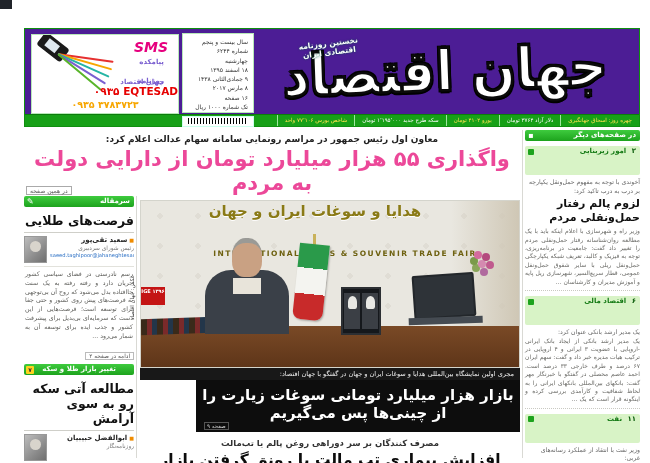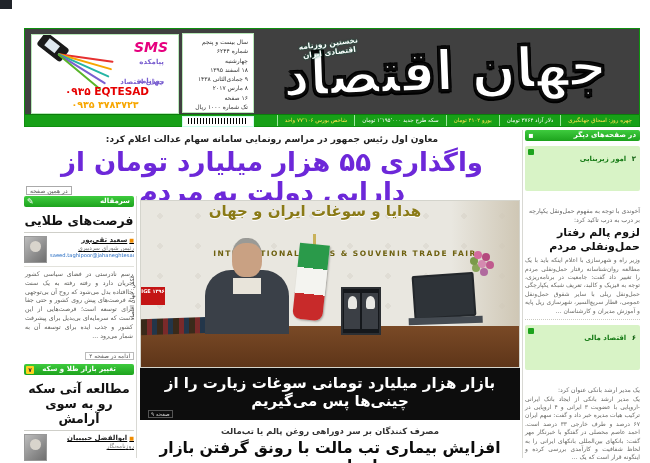--- a/index.html
+++ b/index.html
@@ -1,26 +1,26 @@
 <!DOCTYPE html>
 <html lang="fa" dir="rtl"><head>
 <meta charset="utf-8">
 <style>
   html,body{margin:0;padding:0;background:#f4f3ef;}
   .page{position:relative;width:650px;height:463px;background:#ffffff;overflow:hidden;
         font-family:"DejaVu Sans",sans-serif;direction:rtl;}
   .artifact{position:absolute;left:0;top:0;width:12px;height:9px;background:#20242a;}
 
   
-  .hdr{position:absolute;left:24px;top:28px;width:616px;height:99px;background:#404040;border:1px solid #0f8f0f;box-sizing:border-box;}
+  .hdr{position:absolute;left:24px;top:28px;width:616px;height:99px;background:#4c1d95;border:1px solid #0f8f0f;box-sizing:border-box;}
   .sms{position:absolute;left:6px;top:5px;width:148px;height:80px;background:#fff;border:1px solid #b8e8b8;box-sizing:border-box;overflow:hidden;}
   .sms-title{position:absolute;right:10px;top:4px;color:#e6007e;font-weight:bold;font-style:italic;font-size:14px;}
   .sms-l{position:absolute;right:14px;color:#7a5fd0;font-size:7px;font-weight:bold;}
   .sms-l.a{top:23px}.sms-l.b{top:42px}.sms-l.c{top:43px}
-  .sms-n1{position:absolute;left:4px;right:0;bottom:16px;text-align:center;color:#e60000;font-weight:bold;font-size:10.5px;direction:ltr;}
+  .sms-n1{position:absolute;left:4px;right:0;bottom:16px;text-align:right;color:#e60000;font-weight:bold;font-size:10.5px;direction:ltr;}
   .sms-n2{position:absolute;left:0;right:0;bottom:3px;text-align:center;color:#f7a600;font-weight:bold;font-size:9.5px;direction:ltr;letter-spacing:1px;}
   .phone{position:absolute;left:6px;top:4px;width:30px;height:16px;background:#1a1a1a;border-radius:3px;transform:rotate(38deg);}
   .phone:after{content:"";position:absolute;left:7px;top:3px;width:13px;height:9px;background:#dfe8ef;}
   .ray{position:absolute;left:26px;top:18px;width:56px;height:2px;border-radius:2px;transform-origin:left center;}
   .r1{background:#e63030;transform:rotate(8deg);}
   .r2{background:#f7a600;transform:rotate(16deg);}
   .r3{background:#25b5a5;transform:rotate(24deg);}
   .r4{background:#7a5fd0;transform:rotate(32deg);}
   .r5{background:#59b52a;transform:rotate(40deg);}
 
@@ -36,46 +36,46 @@
         transform:rotate(-2deg) scaleY(1.08);}
   .tagline{position:absolute;left:274px;top:10px;color:#fff;font-size:7.5px;font-weight:bold;line-height:9px;text-align:center;transform:rotate(-7deg);z-index:2;text-shadow:0 0 2px #064;}
 
   .ticker{position:absolute;left:0;bottom:0;width:100%;height:11px;background:#17a017;border-top:1px solid #0c7c0c;display:flex;flex-direction:row;align-items:center;overflow:hidden;z-index:1;}
   .tick{font-size:5.5px;color:#fff;white-space:nowrap;padding:0 7px;border-left:1px solid #9fe89f;line-height:11px;}
   .tick.y{color:#ffe34d;}
 
   
   .lead{position:absolute;left:24px;top:128px;width:496px;height:66px;}
   .lead-kicker{text-align:center;font-size:9px;font-weight:bold;color:#222;margin-top:6px;}
-  .lead-head{text-align:center;font-size:26px;font-weight:900;color:#6d28d9;margin-top:3px;letter-spacing:-0.5px;}
+  .lead-head{text-align:center;font-size:21px;font-weight:900;color:#ec4899;margin-top:3px;letter-spacing:-0.5px;}
   .lead-tag{position:absolute;left:2px;bottom:-1px;font-size:6px;color:#555;border:1px solid #aaa;padding:0 3px;background:#fff;}
 
   
   .vline{position:absolute;width:1px;background:#d9d9d4;}
   .col-left{position:absolute;left:24px;top:196px;width:110px;}
   .col-right{position:absolute;left:525px;top:130px;width:115px;}
   .col-center{position:absolute;left:140px;top:200px;width:380px;}
 
   .gbar{background:linear-gradient(#3ecb3e,#1da31d);height:11px;border-radius:2px;color:#fff;font-size:7px;font-weight:bold;line-height:11px;padding:0 4px;position:relative;margin-bottom:3px;}
   .gbar .num{position:absolute;left:2px;top:1.5px;background:#ffd21e;color:#333;width:8px;height:8px;font-size:6px;line-height:8px;text-align:center;border-radius:1px;}
   .gbar .icn{position:absolute;left:3px;top:0;color:#fff;font-size:8px;line-height:11px;}
 
-  .ls-title{font-size:12.5px;font-weight:bold;color:#111;text-align:center;padding:3px 0 4px;border-bottom:1px solid #cfcfc9;}
-  .author{display:flex;flex-direction:row;gap:3px;align-items:flex-start;padding:3px 0;border-bottom:1px solid #e2e2dc;text-decoration:underline;}
+  .ls-title{font-size:12.5px;font-weight:bold;color:#111;text-align:right;padding:3px 0 4px;border-bottom:1px solid #cfcfc9;}
+  .author{display:flex;flex-direction:row;gap:3px;align-items:flex-start;padding:3px 0;border-bottom:1px solid #e2e2dc;}
   .author .pic{flex:0 0 auto;width:21px;height:25px;background:linear-gradient(135deg,#bdbdbd,#8d8d8d 60%,#6f6f6f);border:1px solid #999;}
   .author .pic:after{content:"";display:block;margin:4px auto 0;width:11px;height:11px;border-radius:50%;background:#d8d4cc;}
   .author .who{flex:1;min-width:0;}
   .author .nm{font-size:7px;font-weight:bold;color:#222;}
   .author .nm:before{content:"■";color:#f08c00;font-size:5px;margin-left:2px;}
   .author .rl{font-size:5.8px;color:#777;margin-top:1px;}
   .author .em{font-size:5.2px;color:#2a6fc4;direction:ltr;text-align:right;margin-top:1px;overflow:hidden;white-space:nowrap;}
   .body-txt{font-size:6.2px;color:#5c5c58;line-height:8.8px;text-align:justify;padding:3px 1px;}
   .more{display:inline-block;font-size:5.8px;color:#555;border:1px solid #bbb;padding:0 3px;margin:0 0 4px;}
 
-  .tagbar{background:#d8f3c6;height:29px;border-radius:2px;color:#157a15;font-size:7px;font-weight:bold;line-height:11px;padding:8px 4px;margin:5px 0 16px;position:relative;}
+  .tagbar{background:#d8f3c6;height:29px;border-radius:2px;color:#157a15;font-size:7px;font-weight:bold;line-height:11px;padding:0 4px;margin:5px 0 3px;position:relative;}
   .tagbar .pg{color:#0c5c0c;margin-left:3px;}
   .tagbar:after{content:"";position:absolute;left:3px;top:2.5px;width:6px;height:6px;background:#1da31d;border-radius:1px;}
   .rs-kicker{font-size:6.2px;color:#666;line-height:8.6px;text-align:right;}
   .rs-head{font-size:11px;font-weight:bold;color:#101010;line-height:14px;text-align:right;margin:2px 0;}
   .rs-head.big{font-size:12.5px;line-height:16px;}
   .rs-body{font-size:6px;color:#6a6a66;line-height:8.4px;text-align:justify;margin-bottom:2px;}
   .rs-sep{border:0;border-top:1px dotted #c9c9c2;margin:4px 0;}
 
   
   .photo{position:relative;width:380px;height:168px;background:#e9e7e0;overflow:hidden;border:1px solid #d4d4cc;box-sizing:border-box;}
@@ -94,21 +94,21 @@
   .ph-pole{position:absolute;left:45.5%;top:20%;width:3px;height:14px;background:#c9b25a;}
   .ph-frame{position:absolute;left:53%;top:52%;width:36px;height:44px;background:#15181c;border:2px solid #2c2f33;display:flex;}
   .ph-frame i{flex:1;margin:4px 1px;background:#3b3f45;position:relative;}
   .ph-frame i:after{content:"";position:absolute;left:20%;top:8%;width:60%;height:36%;background:#e8e8e4;border-radius:50% 50% 20% 20%;}
   .ph-laptop{position:absolute;left:72%;top:44%;width:58px;height:40px;background:#2e3338;transform:rotate(-4deg);border-radius:2px;border:2px solid #23272b;}
   .ph-laptop:after{content:"";position:absolute;left:-8px;bottom:-8px;width:74px;height:7px;background:#454b52;transform:rotate(2deg);}
   .ph-flowers{position:absolute;left:88%;top:30%;width:8px;height:8px;border-radius:50%;background:#d46a9e;
       box-shadow:8px 2px 0 #b44a7e,4px 9px 0 #d48ab0,-4px 6px 0 #7a9a4a,12px 10px 0 #c05a8e,-2px 13px 0 #8aa65a,6px 17px 0 #b06a9e;}
   .ph-sign{position:absolute;left:0;top:52%;width:24px;height:18px;background:#c41414;color:#fff;font-size:5px;font-weight:bold;text-align:center;line-height:8px;direction:ltr;}
   .ph-caption{width:380px;background:#181818;color:#efefef;font-size:6.5px;text-align:right;padding:2px 6px;box-sizing:border-box;}
-  .band{width:380px;background:#0d0d0d;color:#fff;text-align:center;padding:6px 4px 10px;box-sizing:border-box;position:relative;}
+  .band{width:324px;background:#0d0d0d;color:#fff;text-align:center;padding:6px 4px 10px;box-sizing:border-box;position:relative;}
   .band-head{font-size:15px;font-weight:bold;letter-spacing:-0.3px;}
   .band-pg{position:absolute;left:8px;bottom:2px;font-size:5.5px;color:#cfcfcf;border:1px solid #555;padding:0 2px;}
   .credit{position:absolute;left:-11px;top:120px;transform:rotate(-90deg);transform-origin:left top;font-size:5.5px;color:#444;white-space:nowrap;}
   .bstory{position:relative;text-align:center;margin-top:6px;}
   .b-kicker{font-size:8.5px;font-weight:bold;color:#333;}
   .b-head{font-size:15.5px;font-weight:900;color:#0c0c0c;margin-top:3px;}
 </style>
 </head>
 <body>
 
@@ -230,20 +230,21 @@
       <div class="ph-flag"></div>
       <div class="ph-frame">
           <i></i>
           <i></i>
         </div>
       <div class="ph-laptop"></div>
       <div class="ph-flowers"></div>
       <div class="ph-sign">IGE ۱۳۹۶</div>
     </div>
 
+    <div class="ph-caption">مجری اولین نمایشگاه بین‌المللی هدایا و سوغات ایران و جهان در گفتگو با جهان اقتصاد:</div>
     <div class="band">
       <div class="band-head">بازار هزار میلیارد تومانی سوغات زیارت را از چینی‌ها پس می‌گیریم</div>
       <div class="band-pg">صفحه ۹</div>
     </div>
 
     <div class="bstory">
       <div class="b-kicker">مصرف کنندگان بر سر دوراهی روغن پالم یا تب‌مالت</div>
       <div class="b-head">افزایش بیماری تب مالت با رونق گرفتن بازار لبنیات سنتی</div>
 
     </div>

